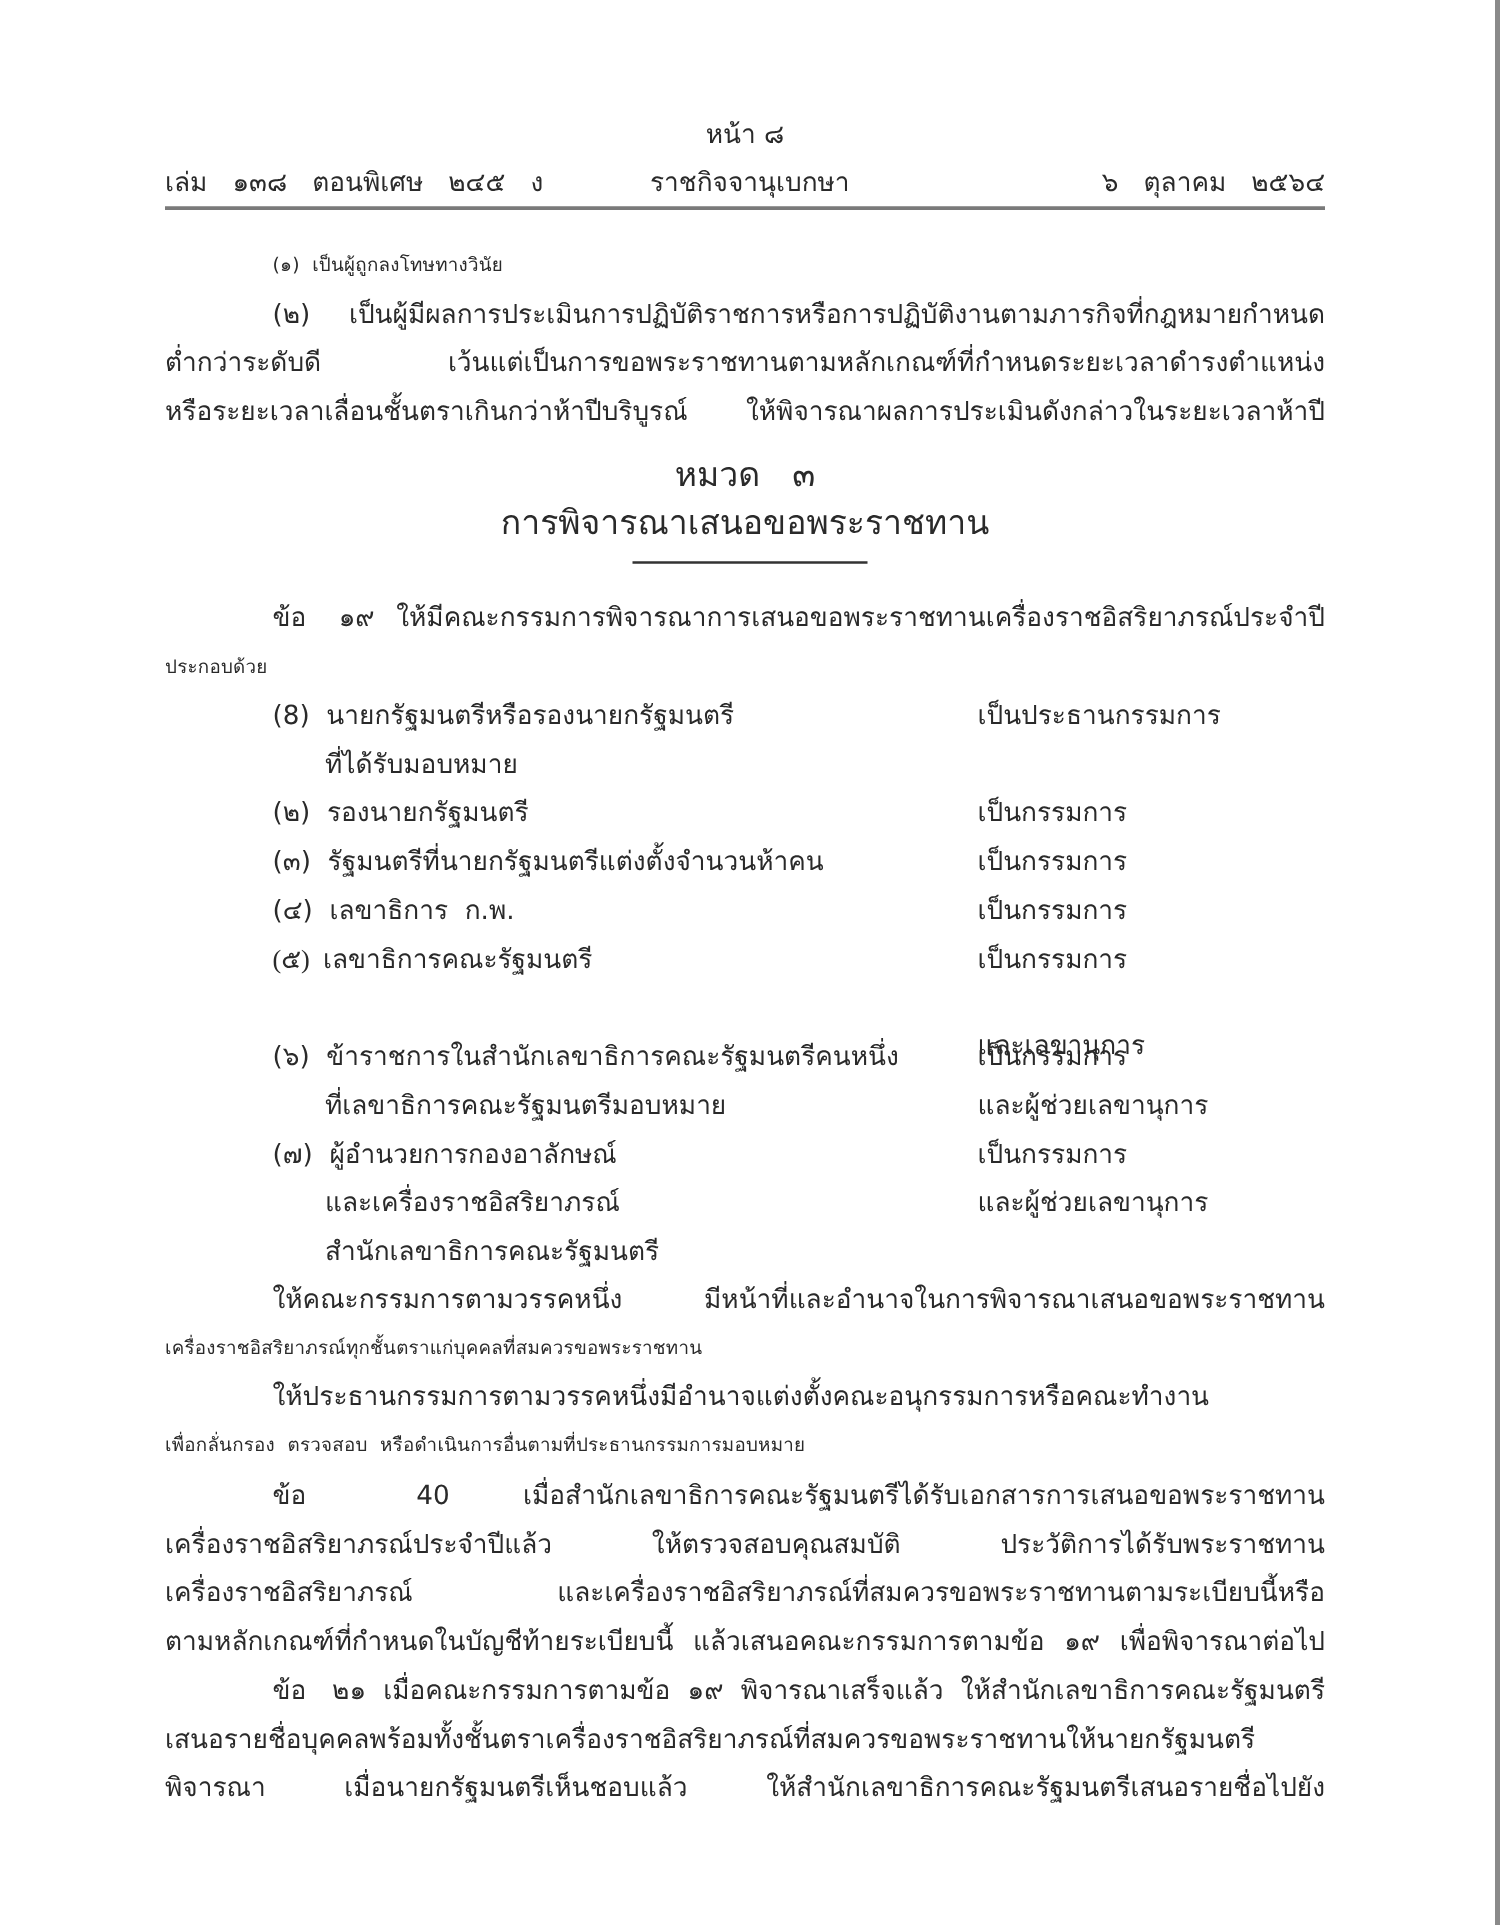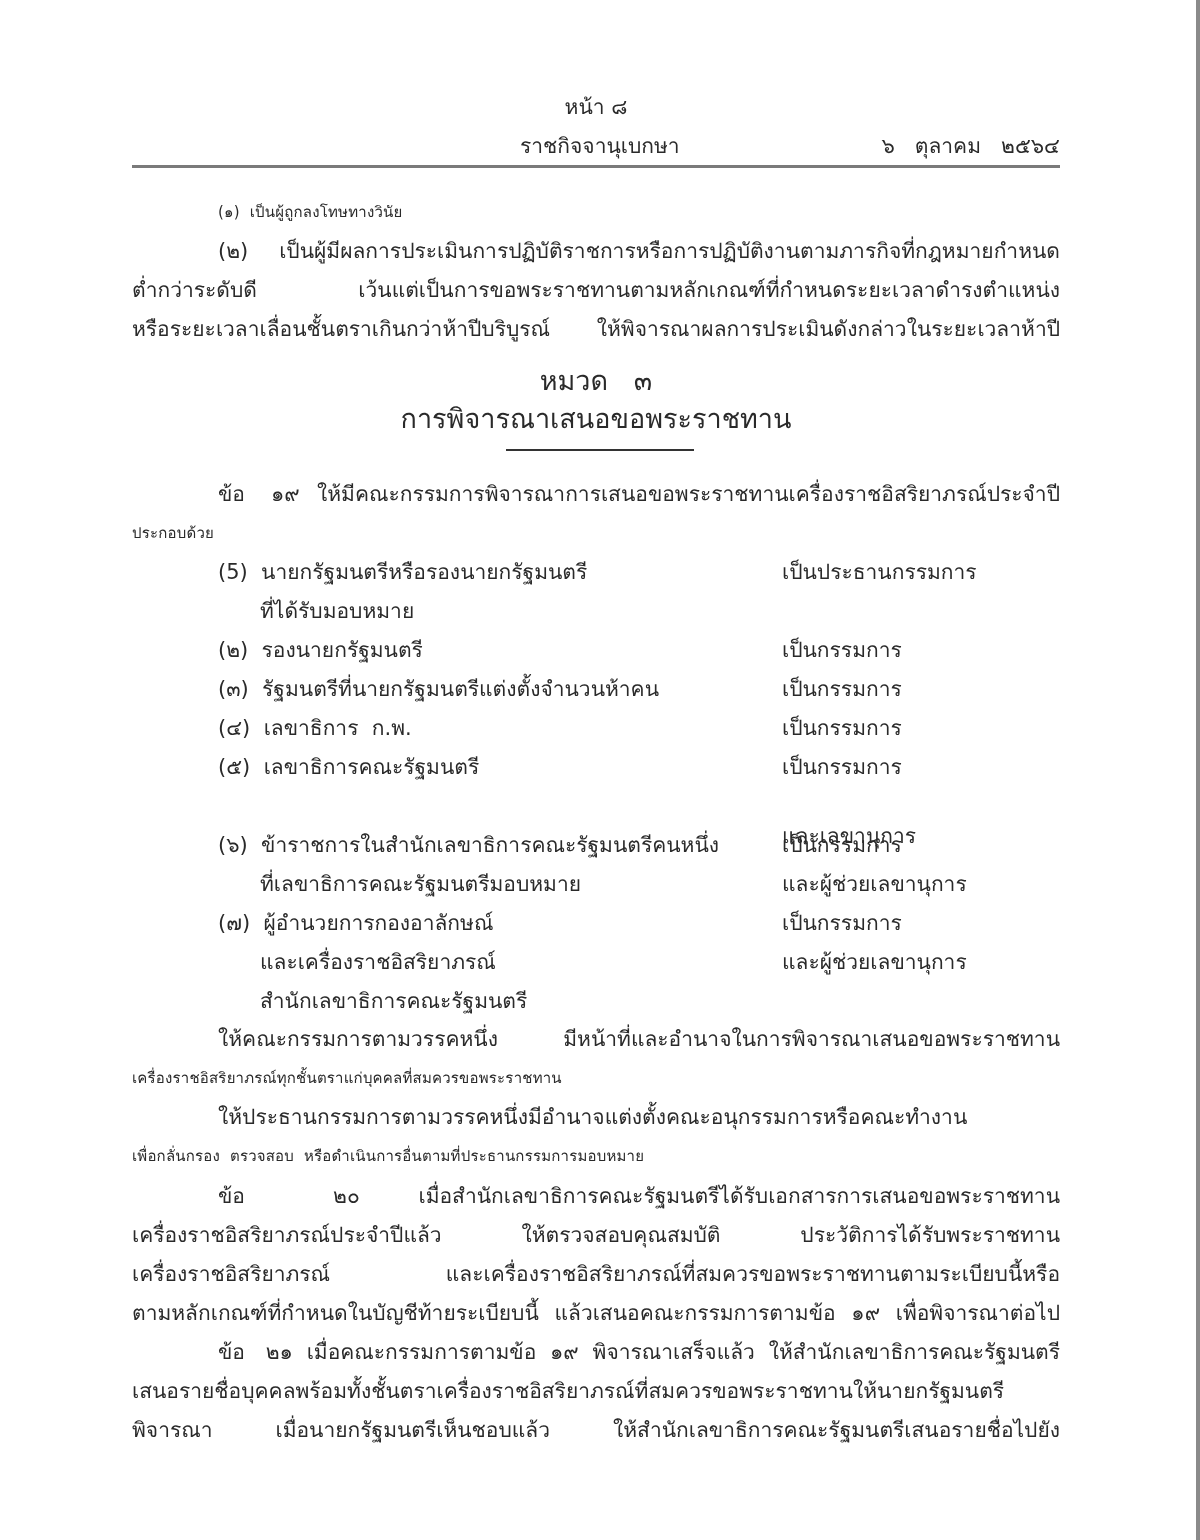--- a/index.html
+++ b/index.html
@@ -107,53 +107,54 @@
   </style>
 </head>
 <body>
 
 <div class="right-border"></div>
 
 <div class="page">
 
   <div class="page-no">หน้า ๘</div>
   <div class="header-row">
+    <span class="vol" style="white-space:pre;">เล่ม   ๑๓๘   ตอนพิเศษ   ๒๔๕   ง</span>
     <span class="gazette">ราชกิจจานุเบกษา</span>
     <span class="date" style="white-space:pre;">๖   ตุลาคม   ๒๕๖๔</span>
   </div>
   <div class="header-rule"></div>
 
   <div class="line" style="top:197px; left:86px; white-space:pre;">(๑)  เป็นผู้ถูกลงโทษทางวินัย</div>
   <div class="justify" style="top:236px; left:86px; width:842px; white-space:pre;">(๒)  เป็นผู้มีผลการประเมินการปฏิบัติราชการหรือการปฏิบัติงานตามภารกิจที่กฎหมายกำหนด</div>
   <div class="justify" style="top:275px; white-space:pre;">ต่ำกว่าระดับดี  เว้นแต่เป็นการขอพระราชทานตามหลักเกณฑ์ที่กำหนดระยะเวลาดำรงตำแหน่ง</div>
   <div class="justify" style="top:314px; white-space:pre;">หรือระยะเวลาเลื่อนชั้นตราเกินกว่าห้าปีบริบูรณ์  ให้พิจารณาผลการประเมินดังกล่าวในระยะเวลาห้าปี</div>
 
   <div class="center" style="top:366px; white-space:pre;">หมวด   ๓</div>
   <div class="center" style="top:404px;">การพิจารณาเสนอขอพระราชทาน</div>
   <div class="chapter-rule"></div>
 
   <div class="justify" style="top:479px; left:86px; width:842px; white-space:pre;">ข้อ   ๑๙  ให้มีคณะกรรมการพิจารณาการเสนอขอพระราชทานเครื่องราชอิสริยาภรณ์ประจำปี</div>
   <div class="line" style="top:518px; left:0;">ประกอบด้วย</div>
 
   <div>
 
-    <div class="item-label" style="top:557px; left:86px; white-space:pre;">(5)  นายกรัฐมนตรีหรือรองนายกรัฐมนตรี</div>
+    <div class="item-label" style="top:557px; left:86px; white-space:pre;">(8)  นายกรัฐมนตรีหรือรองนายกรัฐมนตรี</div>
     <div class="item-label" style="top:596px; left:128px;">ที่ได้รับมอบหมาย</div>
     <div class="item-role" style="top:557px;">เป็นประธานกรรมการ</div>
 
     <div class="item-label" style="top:635px; left:86px; white-space:pre;">(๒)  รองนายกรัฐมนตรี</div>
     <div class="item-role" style="top:635px;">เป็นกรรมการ</div>
 
     <div class="item-label" style="top:674px; left:86px; white-space:pre;">(๓)  รัฐมนตรีที่นายกรัฐมนตรีแต่งตั้งจำนวนห้าคน</div>
     <div class="item-role" style="top:674px;">เป็นกรรมการ</div>
 
     <div class="item-label" style="top:713px; left:86px; white-space:pre;">(๔)  เลขาธิการ  ก.พ.</div>
     <div class="item-role" style="top:713px;">เป็นกรรมการ</div>
 
-    <div class="item-label" style="top:752px; left:86px; white-space:pre;">(๕)  เลขาธิการคณะรัฐมนตรี</div>
+    <div class="item-label" style="top:752px; left:86px; white-space:pre;font-family:Liberation Serif, serif;">(๕)  เลขาธิการคณะรัฐมนตรี</div>
     <div class="item-role" style="top:752px;">เป็นกรรมการ</div>
     <div class="item-role" style="top:791px;margin-top:30px;">และเลขานุการ</div>
 
     <div class="item-label" style="top:830px; left:86px; white-space:pre;">(๖)  ข้าราชการในสำนักเลขาธิการคณะรัฐมนตรีคนหนึ่ง</div>
     <div class="item-label" style="top:869px; left:128px;">ที่เลขาธิการคณะรัฐมนตรีมอบหมาย</div>
     <div class="item-role" style="top:830px;">เป็นกรรมการ</div>
     <div class="item-role" style="top:869px;">และผู้ช่วยเลขานุการ</div>
 
     <div class="item-label" style="top:908px; left:86px; white-space:pre;">(๗)  ผู้อำนวยการกองอาลักษณ์</div>
     <div class="item-label" style="top:947px; left:128px;">และเครื่องราชอิสริยาภรณ์</div>
@@ -161,21 +162,21 @@
     <div class="item-role" style="top:908px;">เป็นกรรมการ</div>
     <div class="item-role" style="top:947px;">และผู้ช่วยเลขานุการ</div>
   </div>
 
   <div class="justify" style="top:1024px; left:86px; width:842px; white-space:pre;">ให้คณะกรรมการตามวรรคหนึ่ง  มีหน้าที่และอำนาจในการพิจารณาเสนอขอพระราชทาน</div>
   <div class="line" style="top:1063px; left:0;">เครื่องราชอิสริยาภรณ์ทุกชั้นตราแก่บุคคลที่สมควรขอพระราชทาน</div>
 
   <div class="justify" style="top:1102px; left:86px; width:842px;">ให้ประธานกรรมการตามวรรคหนึ่งมีอำนาจแต่งตั้งคณะอนุกรรมการหรือคณะทำงาน</div>
   <div class="line" style="top:1141px; left:0; white-space:pre;">เพื่อกลั่นกรอง  ตรวจสอบ  หรือดำเนินการอื่นตามที่ประธานกรรมการมอบหมาย</div>
 
-  <div class="justify" style="top:1181px; left:86px; width:842px; white-space:pre;">ข้อ   ๒๐  เมื่อสำนักเลขาธิการคณะรัฐมนตรีได้รับเอกสารการเสนอขอพระราชทาน</div>
+  <div class="justify" style="top:1181px; left:86px; width:842px; white-space:pre;">ข้อ   40  เมื่อสำนักเลขาธิการคณะรัฐมนตรีได้รับเอกสารการเสนอขอพระราชทาน</div>
   <div class="justify" style="top:1220px; white-space:pre;">เครื่องราชอิสริยาภรณ์ประจำปีแล้ว  ให้ตรวจสอบคุณสมบัติ  ประวัติการได้รับพระราชทาน</div>
   <div class="justify" style="top:1259px; white-space:pre;">เครื่องราชอิสริยาภรณ์  และเครื่องราชอิสริยาภรณ์ที่สมควรขอพระราชทานตามระเบียบนี้หรือ</div>
   <div class="justify" style="top:1298px; white-space:pre;">ตามหลักเกณฑ์ที่กำหนดในบัญชีท้ายระเบียบนี้  แล้วเสนอคณะกรรมการตามข้อ  ๑๙  เพื่อพิจารณาต่อไป</div>
 
   <div class="justify" style="top:1337px; left:86px; width:842px; white-space:pre;">ข้อ   ๒๑  เมื่อคณะกรรมการตามข้อ  ๑๙  พิจารณาเสร็จแล้ว  ให้สำนักเลขาธิการคณะรัฐมนตรี</div>
   <div class="justify" style="top:1376px; white-space:pre;">เสนอรายชื่อบุคคลพร้อมทั้งชั้นตราเครื่องราชอิสริยาภรณ์ที่สมควรขอพระราชทานให้นายกรัฐมนตรี</div>
   <div class="justify" style="top:1415px; white-space:pre;">พิจารณา  เมื่อนายกรัฐมนตรีเห็นชอบแล้ว  ให้สำนักเลขาธิการคณะรัฐมนตรีเสนอรายชื่อไปยัง</div>
 
 </div>
 

